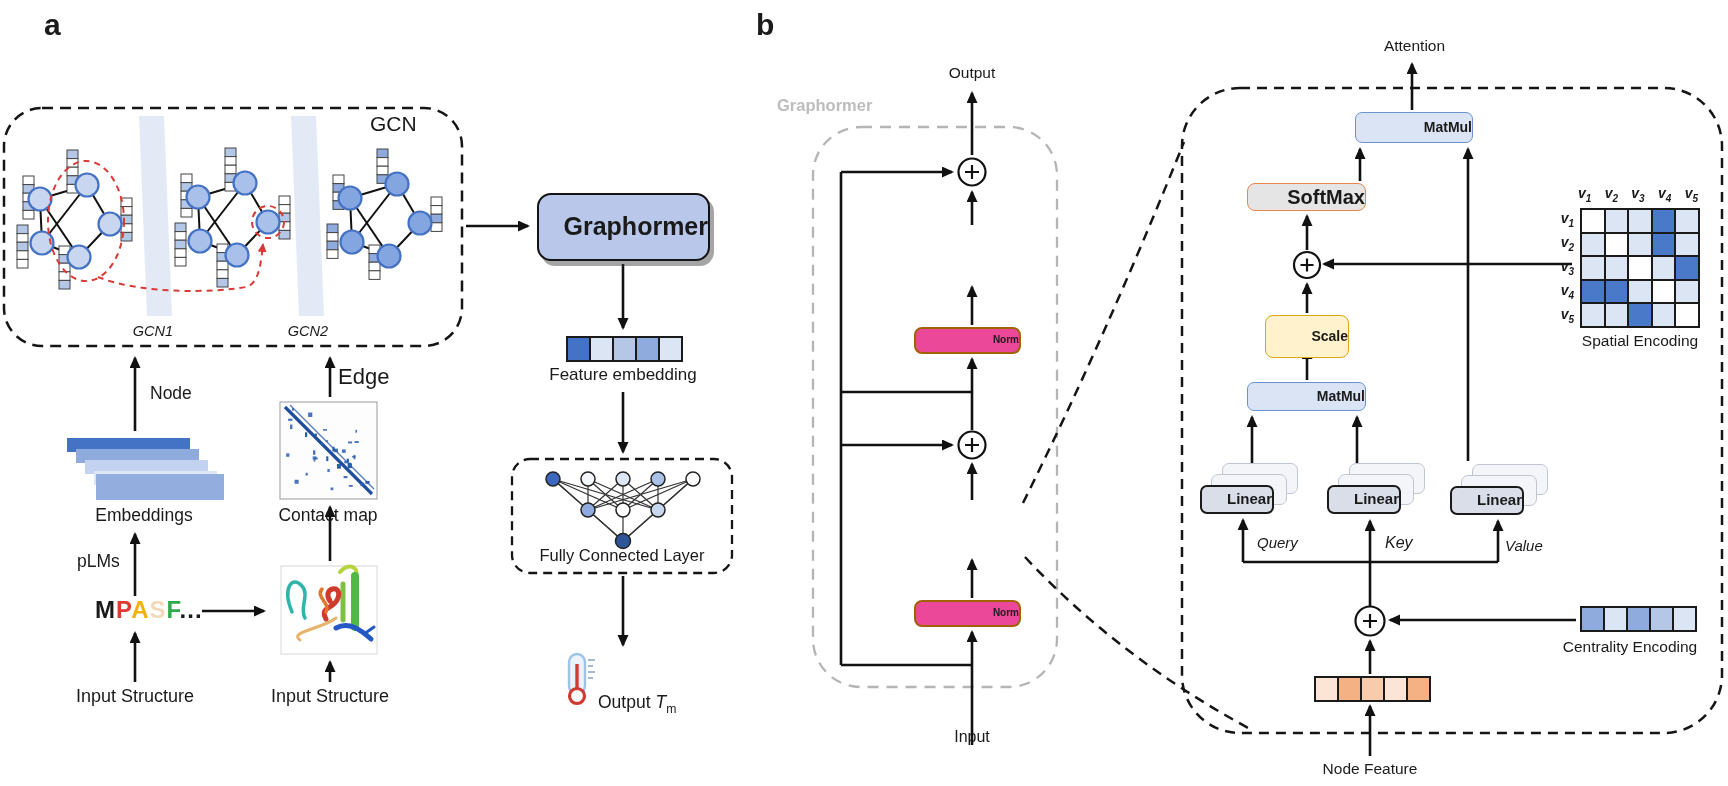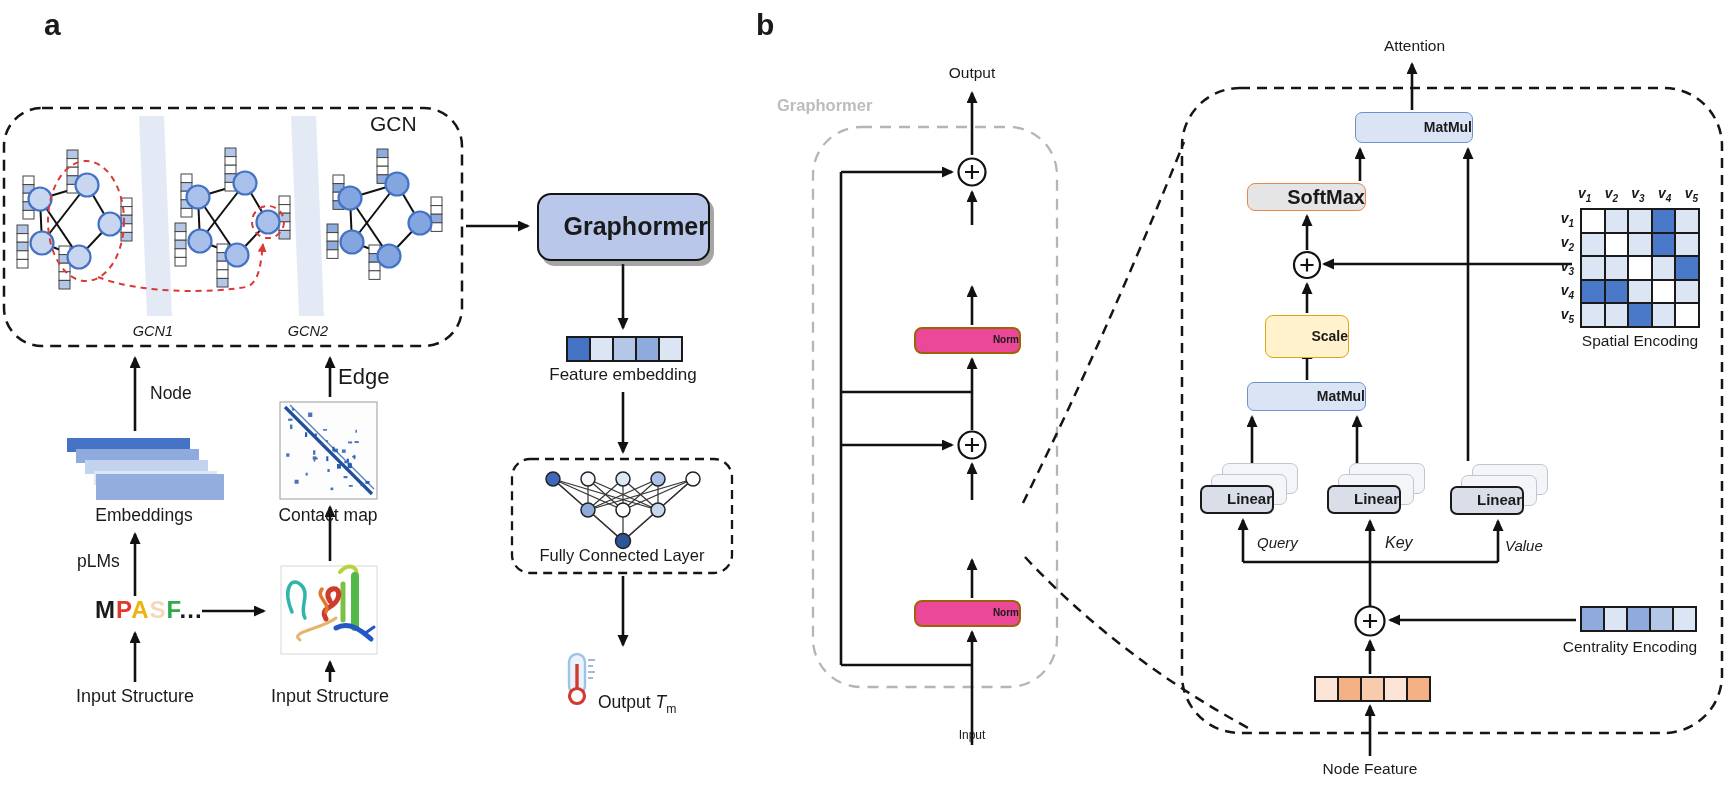--- a/index.html
+++ b/index.html
@@ -405,21 +405,21 @@
   <div class="abs panel-letter" style="left:756px;top:8px">b</div>
   <div class="abs grayname" style="left:777px;top:96px">Graphormer</div>
   <div class="abs lbl c" style="left:922px;top:64px;width:100px;font-size:15.5px">Output</div>
 
   <div class="abs box grayb" style="left:914px;top:327px;width:107px;height:27px">
     <span>Norm</span>
   </div>
   <div class="abs box grayb" style="left:914px;top:600px;width:107px;height:27px">
     <span>Norm</span>
   </div>
-  <div class="abs lbl c" style="left:922px;top:728px;width:100px;font-size:12px">Input</div>
+  <div class="abs lbl c" style="left:922px;top:728px;width:100px;font-size:16px">Input</div>
 
   <div class="abs lbl c" style="left:1352px;top:37px;width:125px;font-size:15.5px">Attention</div>
   <div class="abs box blueb" style="left:1355px;top:112px;width:118px;height:31px">
     <span>MatMul</span>
   </div>
   <div class="abs box orangeb" style="left:1247px;top:183px;width:119px;height:28px">
     <span>SoftMax</span>
   </div>
   <div class="abs box yellowb" style="left:1265px;top:315px;width:84px;height:43px">
     <span>Scale</span>

